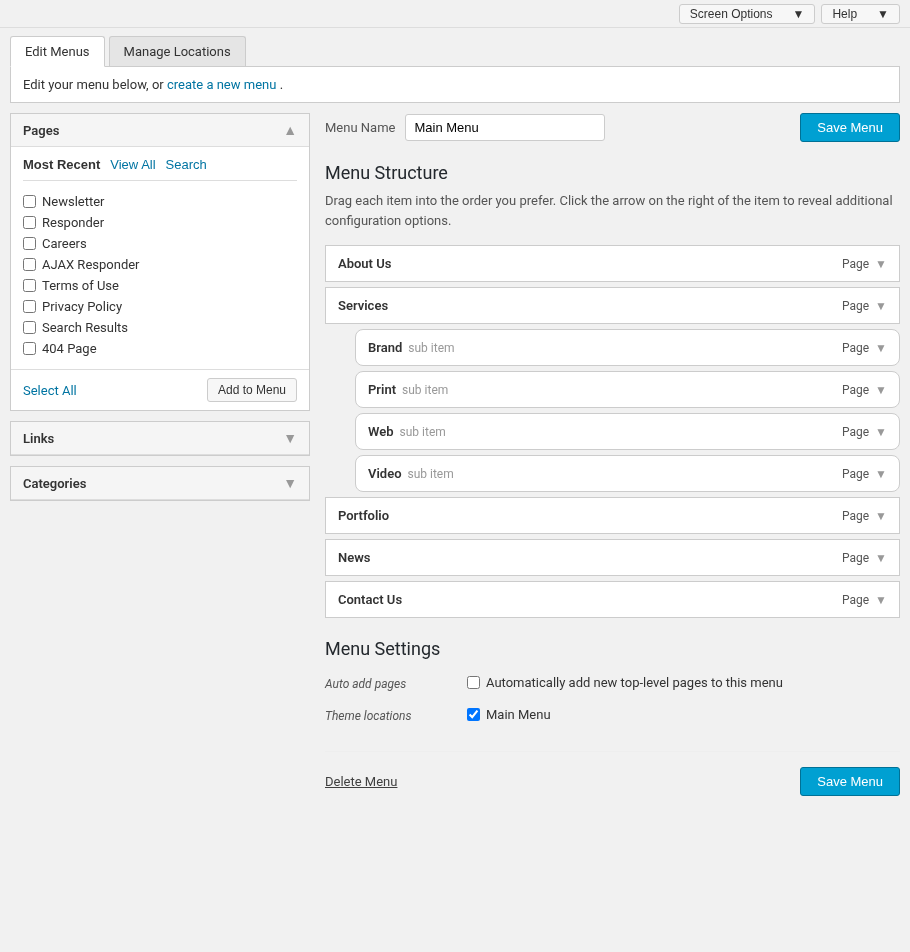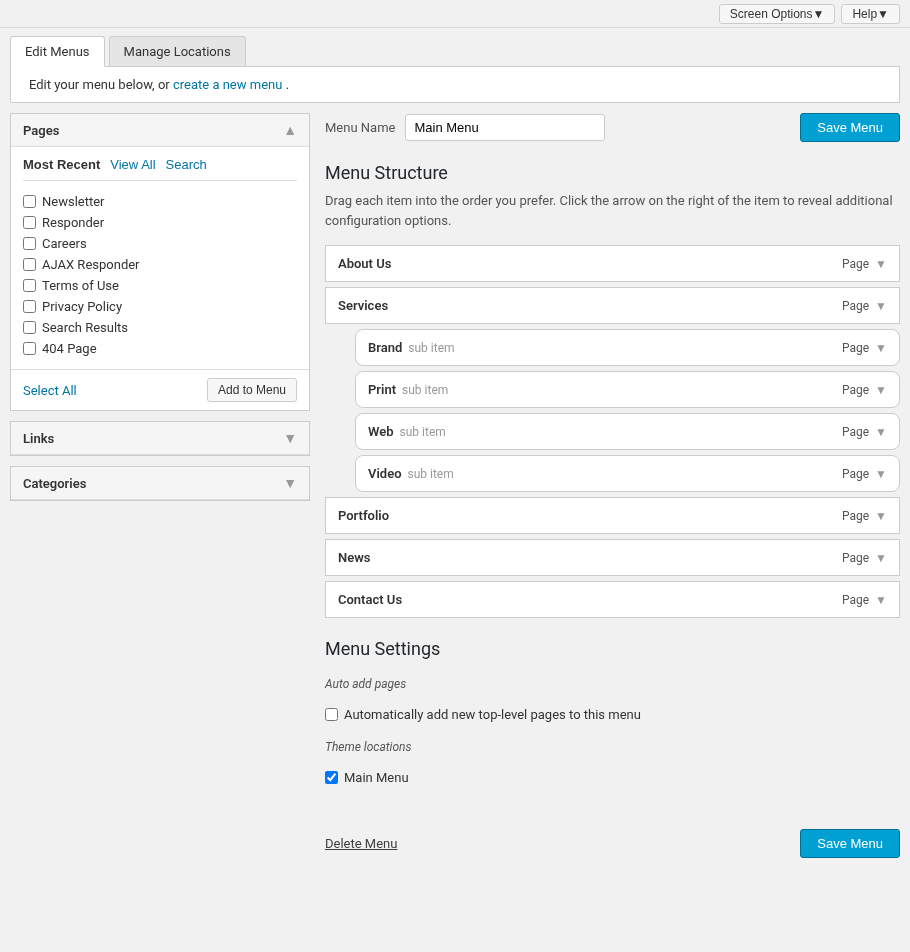--- a/index.html
+++ b/index.html
@@ -1,28 +1,28 @@
 <!DOCTYPE html>
 <html><head>
   <meta charset="utf-8">
   <style>
     * { box-sizing: border-box; margin: 0; padding: 0; }
     body { font-family: -apple-system, BlinkMacSystemFont, "Segoe UI", Roboto, sans-serif; font-size: 13px; background: #f1f1f1; color: #333; }
 
     
     .top-bar { display: flex; justify-content: flex-end; align-items: center; padding: 0 10px; background: #f1f1f1; height: 28px; border-bottom: 1px solid #ddd; }
-    .top-bar-btn { background: #f7f7f7; border: 1px solid #cccccc; border-radius: 3px; padding: 2px 10px; font-size: 12px; cursor: pointer; display: flex; align-items: center; gap: 0; margin-left: 6px; color: #333; }
+    .top-bar-btn { background: #f7f7f7; border: 1px solid #cccccc; border-radius: 3px; padding: 2px 10px; font-size: 12px; cursor: pointer; display: flex; align-items: center; gap: 20px; margin-left: 6px; color: #333; }
 
     
     .tabs-row { display: flex; align-items: flex-end; padding: 8px 10px 0; background: #f1f1f1; }
     .tab { padding: 7px 14px; border: 1px solid #ccc; border-bottom: none; background: #e5e5e5; cursor: pointer; font-size: 13px; color: #333; border-radius: 3px 3px 0 0; margin-right: 4px; }
     .tab.active { background: #fff; border-bottom: 1px solid #fff; margin-bottom: -1px; z-index: 1; }
 
     
-    .notice-bar { background: #fff; border: 1px solid #ccc; padding: 10px 18px; margin: 0 10px 10px; font-size: 13px; }
+    .notice-bar { background: #fff; border: 1px solid #ccc; padding: 10px 12px; margin: 0 10px 10px; font-size: 13px; }
     .notice-bar a { color: #0074a2; text-decoration: none; }
 
     
     .editor-layout { display: flex; gap: 15px; margin: 0 10px 10px; }
 
     
     .left-panel { width: 300px; flex-shrink: 0; }
     .panel-section { border: 1px solid #ccc; background: #fff; margin-bottom: 10px; }
     .panel-header { background: #f5f5f5; border-bottom: 1px solid #ddd; padding: 8px 12px; display: flex; justify-content: space-between; align-items: center; cursor: pointer; font-weight: 600; font-size: 13px; }
     .panel-header .arrow { color: #999; font-size: 14px; }
@@ -51,21 +51,21 @@
     
     .menu-item { border: 1px solid #ccc; background: #fff; margin-bottom: 5px; display: flex; align-items: center; justify-content: space-between; padding: 10px 12px; cursor: move; }
     .menu-item.sub-item { margin-left: 30px; margin-bottom: 5px; border-radius: 8px; }
     .menu-item-left { display: flex; align-items: center; gap: 6px; font-size: 13px; font-weight: 600; }
     .menu-item-left .sub-label { font-weight: 400; color: #999; font-size: 12px; }
     .menu-item-right { display: flex; align-items: center; gap: 6px; color: #555; font-size: 12px; }
     .menu-item-right .dropdown-arrow { cursor: pointer; color: #999; }
 
     
     .menu-settings { margin-top: 20px; }
-    .settings-row { display: flex; align-items: flex-start; padding: 8px 0; gap: 16px; flex-direction: column; }
+    .settings-row { display: flex; align-items: flex-start; padding: 8px 0; gap: 22px; }
     .settings-label { width: 120px; font-size: 12px; color: #555; font-style: italic; flex-shrink: 0; padding-top: 2px; }
     .settings-value { display: flex; align-items: center; gap: 6px; font-size: 13px; }
     .settings-value input[type="checkbox"] { margin: 0; }
 
     
     .menu-actions-footer { display: flex; justify-content: space-between; align-items: center; margin-top: 20px; padding-top: 15px; border-top: 1px solid #eee; }
     .delete-menu-link { color: #404040; text-decoration: underline; font-size: 13px; cursor: pointer; }
   </style>
 </head>
 <body>

